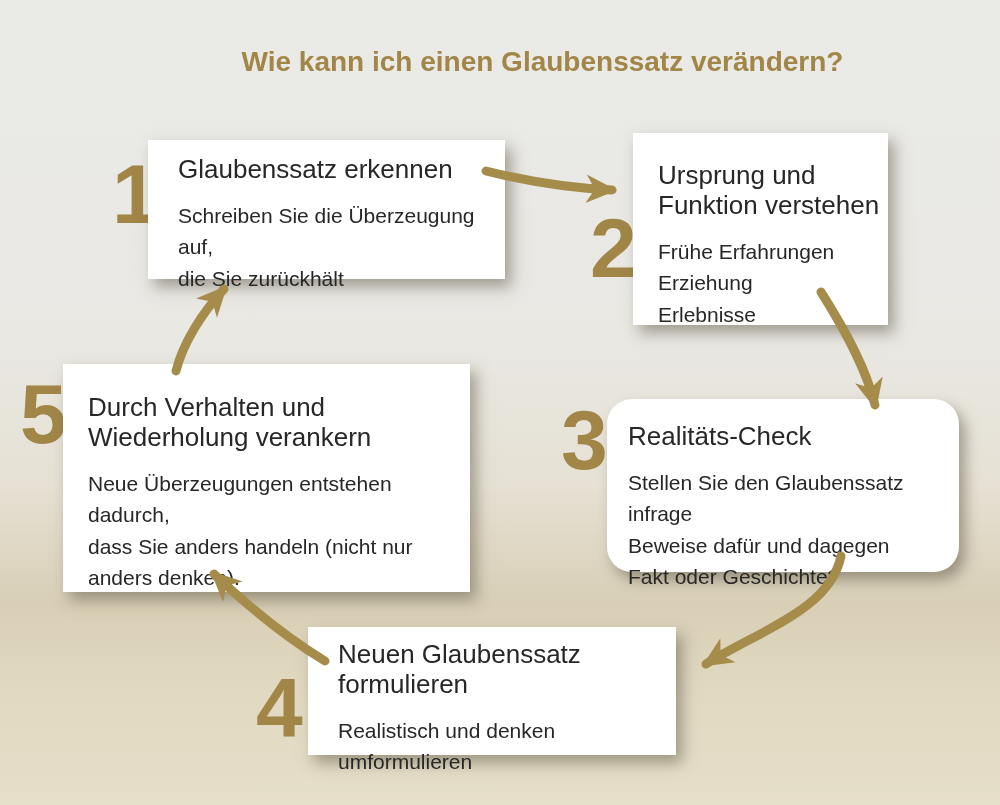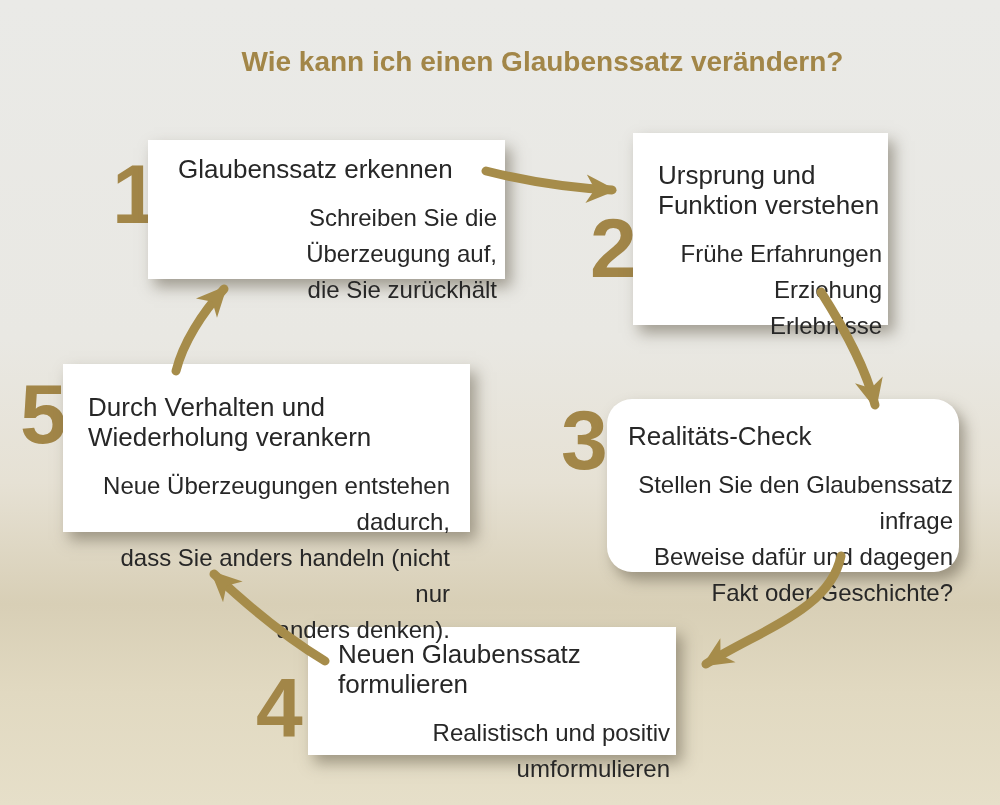--- a/index.html
+++ b/index.html
@@ -16,32 +16,32 @@
   .card{
     position:absolute;background:var(--card-bg,#ffffff);
     box-shadow:6px 8px 14px rgba(90,82,64,.5);
     box-sizing:border-box;
   }
   .card-title{
     font-size:26px;line-height:1.15;color:var(--text,#272727);
     white-space:pre-line;margin:0;font-weight:normal;
   }
   .card-body{
-    font-size:24px;line-height:1.5;color:var(--text,#272727);
-    white-space:pre-line;margin:15px 0 0 0;text-align:right;
+    font-size:21px;line-height:1.5;color:var(--text,#272727);
+    white-space:pre-line;margin:15px 0 0 0;
   }
   .step-number{
     position:absolute;font-size:84px;font-weight:bold;line-height:1;
     color:var(--accent-gold,#a68c4a);
   }
   .c1{left:148px;top:140px;width:357px;height:139px;padding:15px 8px 16px 30px;}
   .c2{left:633px;top:133px;width:255px;height:192px;padding:28px 6px 0 25px;}
   .c3{left:607px;top:399px;width:352px;height:173px;padding:23px 6px 0 21px;border-radius:25px;}
   .c4{left:308px;top:627px;width:368px;height:128px;padding:13px 6px 12px 30px;}
-  .c5{left:63px;top:364px;width:407px;height:168px;padding:29px 20px 0 25px;}
+  .c5{left:63px;top:364px;width:407px;height:228px;padding:29px 20px 0 25px;}
   .n1{left:112px;top:152px;}
   .n2{left:590px;top:206px;}
   .n3{left:561px;top:398px;}
   .n4{left:256px;top:666px;}
   .n5{left:20px;top:372px;}
   .arrow-layer{position:absolute;left:0;top:0;width:1000px;height:805px;pointer-events:none;}
   .arrow{fill:none;stroke:var(--arrow-gold,#a68c4a);stroke-width:9;stroke-linecap:round;}
   .arrow-head{fill:var(--arrow-gold,#a68c4a);}
 </style>
 </head>
@@ -72,21 +72,21 @@
     <h2 class="card-title">Realitäts-Check</h2>
     <p class="card-body">Stellen Sie den Glaubenssatz infrage
 Beweise dafür und dagegen
 Fakt oder Geschichte?</p>
   </div>
 
   <div class="step-number n4">4</div>
   <div class="card c4">
     <h2 class="card-title">Neuen Glaubenssatz
 formulieren</h2>
-    <p class="card-body">Realistisch und positiv umformulieren</p>
+    <p class="card-body">Realistisch und denken umformulieren</p>
   </div>
 
   <div class="step-number n5">5</div>
   <div class="card c5">
     <h2 class="card-title">Durch Verhalten und
 Wiederholung verankern</h2>
     <p class="card-body">Neue Überzeugungen entstehen dadurch,
 dass Sie anders handeln (nicht nur
 anders denken).</p>
   </div>

